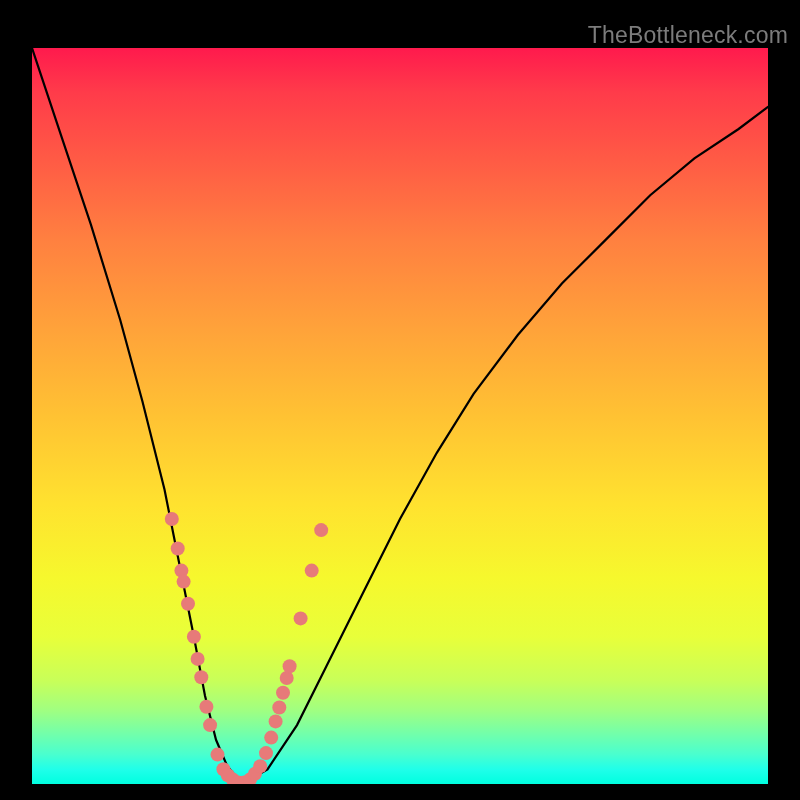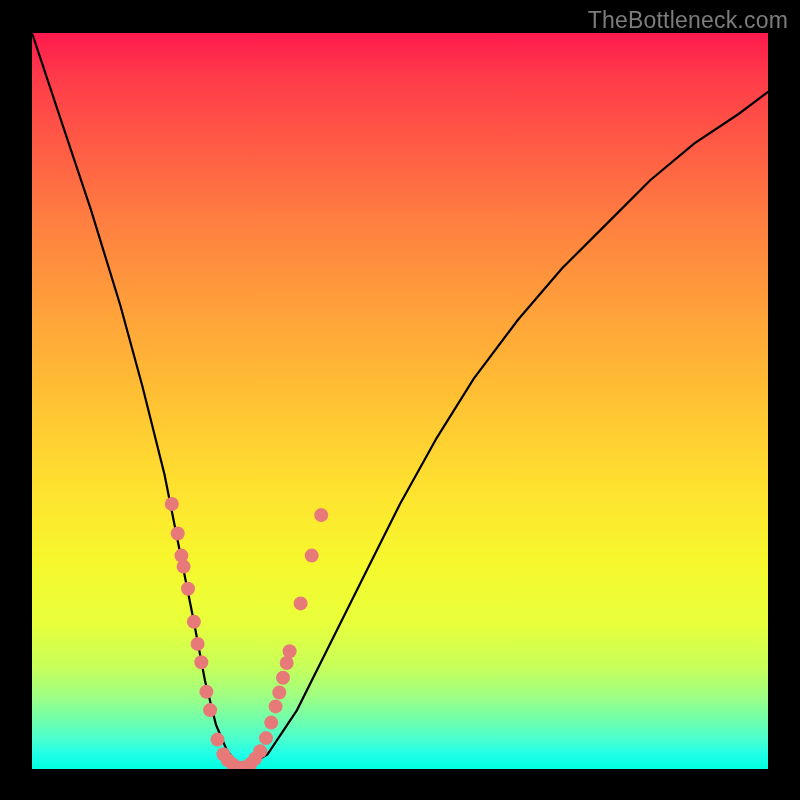--- a/index.html
+++ b/index.html
@@ -6,21 +6,21 @@
     margin: 0;
     padding: 0;
     width: 800px;
     height: 800px;
     overflow: hidden;
     background: #000;
     font-family: Arial, Helvetica, sans-serif;
   }
   .frame {
     position: absolute;
-    top: 1px; left: 0;
+    top: 16px; left: 0;
     width: 800px;
     height: 580px;
     background: #000;
   }
   .plot {
     position: absolute;
     top: 32px;
     left: 32px;
     width: 736px;
     height: 736px;

